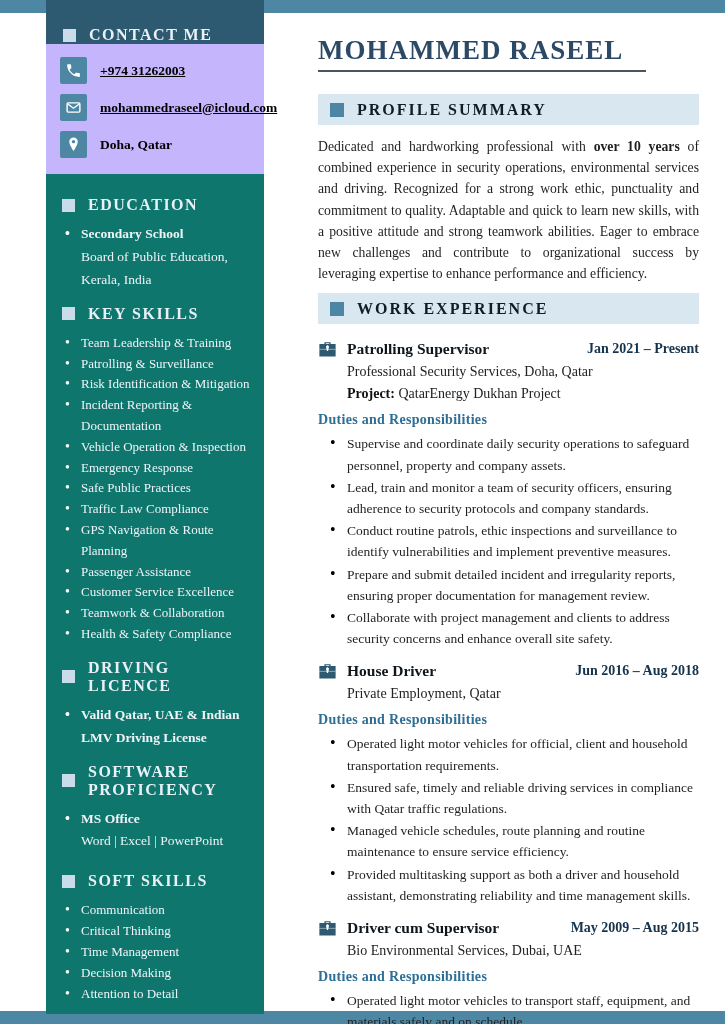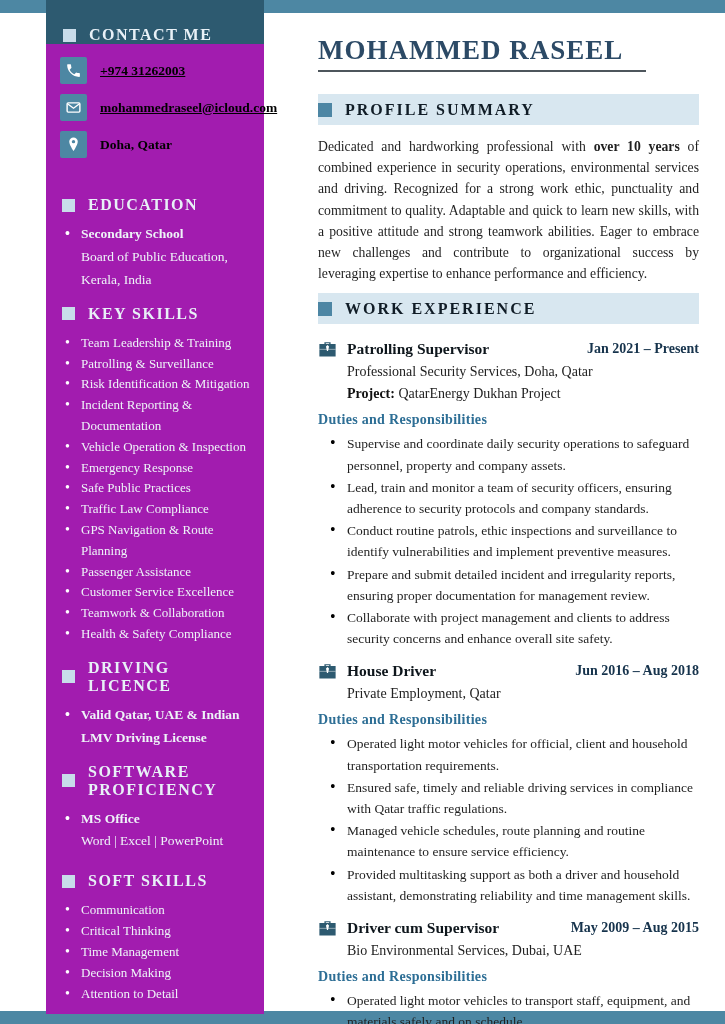--- a/index.html
+++ b/index.html
@@ -24,32 +24,32 @@
   }
   .contact-band {
     background:#2d5a70; height:74px;
     display:flex; align-items:center; gap:13px;
     padding:26px 0 0 17px; color:#d8e7f0;
   }
   .sq-light { width:13px; height:13px; background:#c8dcea; flex:0 0 auto; }
   .band-title, .side-title {
     font-weight:bold; font-size:16px; letter-spacing:1.5px; color:#e8f1f7;
   }
-  .contact-list { background:#a21caf; padding:13px 6px 6px 14px; }
+  .contact-list { background:#c4b5fd; padding:13px 6px 6px 14px; }
   .contact-row { display:flex; align-items:center; gap:13px; margin-bottom:10px; }
   .cicon {
     width:27px; height:27px; background:#4d87a3; border-radius:2px;
     display:flex; align-items:center; justify-content:center; flex:0 0 auto;
   }
   .cicon svg { width:17px; height:17px; }
   .contact-text { font-size:13.5px; font-weight:bold; color:#000; }
   .contact-text.link { text-decoration:underline; }
 
   .sidebar-body {
-    background:#a21caf; flex:1; color:#f2f7fa;
+    background:#0f766e; flex:1; color:#f2f7fa;
     padding:14px 10px 10px 16px;
   }
   .side-head { display:flex; align-items:center; gap:13px; margin:8px 0 10px 0; }
   .side-list { list-style:none; }
   .side-list li {
     position:relative; padding-left:19px;
     font-size:13px; line-height:20.8px; color:#eef4f8;
   }
   .side-list li::before {
     content:"•"; position:absolute; left:3px; top:0; color:#ffffff; font-size:14px;
@@ -62,21 +62,21 @@
   
   .main {
     position:absolute; left:318px; top:34px; width:381px; z-index:2;
   }
   .name {
     font-size:27px; font-weight:bold; color:#2c4a66; letter-spacing:1px; line-height:32px;
   }
   .name-underline { width:328px; height:2px; background:#4e565c; margin-top:4px; }
   .band {
     background:#d8e7f0; height:31px; display:flex; align-items:center; gap:13px;
-    margin-top:22px;
+    padding-left:12px; margin-top:22px;
   }
   .sq-teal { width:14px; height:14px; background:#4d86a4; flex:0 0 auto; }
   .band-head {
     font-size:16px; font-weight:bold; color:#101c26; letter-spacing:2px;
   }
   .summary {
     margin-top:11px; font-size:13.7px; line-height:21.2px;
     text-align:justify; color:#1f1f1f;
   }
   .job { margin-top:13px; }

